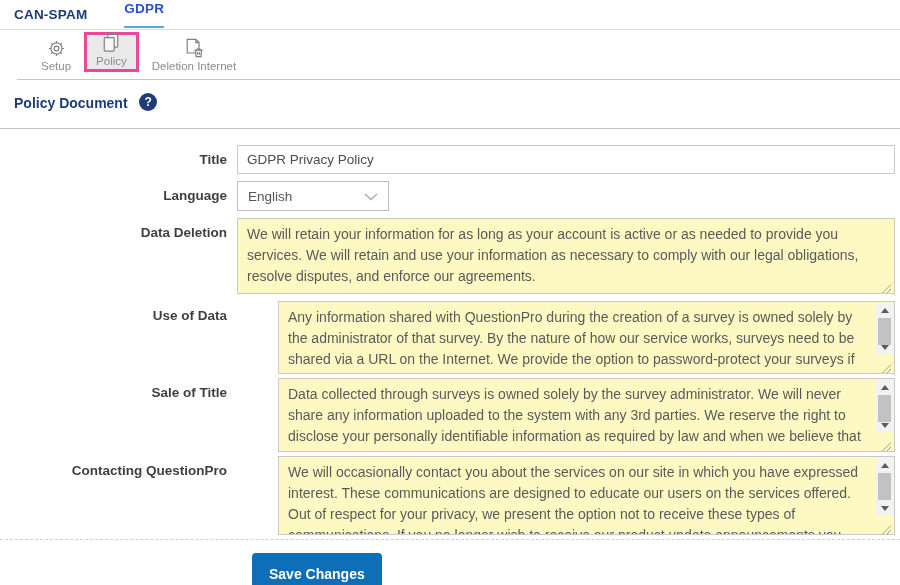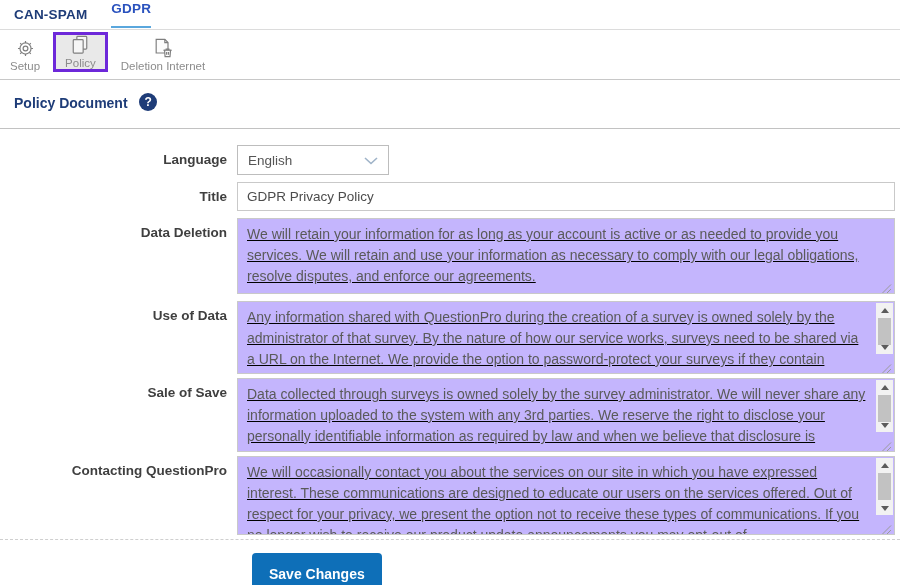--- a/index.html
+++ b/index.html
@@ -1,60 +1,60 @@
 <!DOCTYPE html>
 <html><head>
 <meta charset="utf-8">
 <style>
   * { box-sizing: border-box; margin: 0; padding: 0; }
   html, body { width: 900px; height: 585px; overflow: hidden; background: #fff;
     font-family: "Liberation Sans", sans-serif; }
 
   
-  .tabbar { height: 30px; display: flex; align-items: center; gap: 24px;
+  .tabbar { height: 30px; display: flex; align-items: center; gap: 37px;
     padding: 0 14px; border-bottom: 1px solid #dcdcdc; }
   .tab { font-size: 13.5px; font-weight: 700; letter-spacing: .2px; cursor: pointer; }
   .tab-inactive { color: #1e3c78; }
   .tab-active { color: #2a52be; border-bottom: 2px solid #5aa7dd; padding-bottom: 10px; }
 
   
-  .toolbar { height: 50px; display: flex; align-items: stretch; padding-left: 0;
-    border-bottom: 1px solid #c8c8c8; }
+  .toolbar { height: 50px; display: flex; align-items: stretch; padding-left: 14px;
+    border-bottom: 1px solid #c8c8c8; margin-left: 17px; }
   .tb-item { display: flex; flex-direction: column; align-items: center;
     justify-content: center; gap: 2px; padding: 2px 10px; cursor: pointer; }
   .tb-item .lbl { font-size: 11.5px; color: #8c8c8c; white-space: nowrap; }
-  .tb-item.highlight { border: 3px solid #6d28d9; background: #e9e9e9;
-    margin: 2px 3px 7px 3px; padding: 2px 9px; }
+  .tb-item.highlight { border: 3px solid #ec4899; background: #e9e9e9;
+    margin: 2px 3px 7px 3px; padding: 2px 9px; justify-content: flex-end; }
   .tb-icon { height: 20px; display: flex; align-items: flex-end; }
 
   
   .page-head { padding: 13px 14px 0 14px; height: 48px; }
   .page-title { display: inline-block; font-size: 14px; font-weight: 700; color: #1e3c78; }
   .help { display: inline-block; width: 18px; height: 18px; border-radius: 50%;
     background: #1e3c78; color: #fff; font-size: 12px; font-weight: 700;
     text-align: center; line-height: 18px; margin-left: 7px; vertical-align: 2px; cursor: pointer; }
   .divider { border-top: 1px solid #c2c2c2; }
 
   
   .form { margin-top: 16px; }
   .row { display: flex; margin: 0 5px 7px 0; }
-  .row.tight { margin-bottom: 4px; }
+  .row.tight { margin-bottom: 4px; gap: 41px; }
   .flabel { width: 237px; flex: 0 0 237px; text-align: right; padding: 7px 10px 0 0;
     font-size: 13.5px; font-weight: 700; color: #3f3f3f; }
   .fwrap { flex: 1; }
 
   .select { width: 152px; height: 30px; border: 1px solid #bdbdbd; background: #fff;
     display: flex; align-items: center; justify-content: space-between;
     padding: 0 10px; font-size: 13.5px; color: #555; cursor: pointer; }
   .tinput { width: 100%; height: 29px; border: 1px solid #c9c9c9; background: #fff;
     padding: 0 9px; font-size: 13.5px; color: #4c4c4c;
     font-family: "Liberation Sans", sans-serif; outline: none; }
 
-  .ta { position: relative; border: 1px solid #c9c9c9; background: #c4b5fd;
-    overflow: hidden; cursor: text; text-decoration: underline; }
+  .ta { position: relative; border: 1px solid #c9c9c9; background: #fef9c3;
+    overflow: hidden; cursor: text; }
   .ta-text { padding: 5px 9px 0 9px; font-size: 14px; line-height: 21px; color: #5a5a5a; }
   .ta.has-sb .ta-text { padding-right: 27px; }
   .h76 { height: 76px; } .h73 { height: 73px; } .h74 { height: 74px; } .h79 { height: 79px; }
 
   .sb { position: absolute; top: 1px; right: 1px; bottom: 19px; width: 17px;
     background: #f2f2f2; }
   .sb-up, .sb-down { position: absolute; left: 0; width: 17px; height: 14px;
     display: flex; align-items: center; justify-content: center; cursor: pointer; }
   .sb-up { top: 0; } .sb-down { bottom: 0; }
   .tri-up { width: 0; height: 0; border-left: 4px solid transparent;
@@ -116,41 +116,41 @@
 
 <div class="page-head">
   <span class="page-title">Policy Document</span>
   <span class="help">?</span>
 </div>
 <div class="divider"></div>
 
 <div class="form">
 
   <div class="row">
+    <label class="flabel">Title</label>
+    <div class="fwrap">
+      <input class="tinput" type="text" value="GDPR Privacy Policy" style="">
+    </div>
+  </div>
+
+  <div class="row">
     <label class="flabel">Language</label>
     <div class="fwrap">
       <div class="select">
         <span>English</span>
         <span>
           <svg width="14" height="8" viewBox="0 0 14 8" fill="none" stroke="#9fb3c8" stroke-width="1.6">
             <path d="M1 1l6 5.5L13 1"></path>
           </svg>
         </span>
       </div>
     </div>
   </div>
 
   <div class="row">
-    <label class="flabel">Title</label>
-    <div class="fwrap">
-      <input class="tinput" type="text" value="GDPR Privacy Policy" style="">
-    </div>
-  </div>
-
-  <div class="row">
     <label class="flabel">Data Deletion</label>
     <div class="fwrap">
       <div class="ta h76">
         <div class="ta-text">We will retain your information for as long as your account is active or as needed to provide you services. We will retain and use your information as necessary to comply with our legal obligations, resolve disputes, and enforce our agreements.</div>
         <span class="grip">
           <svg width="11" height="11" viewBox="0 0 11 11" stroke="#9a9a9a" stroke-width="1">
             <path d="M1.5 10L10 1.5M6 10l4-4"></path>
           </svg>
         </span>
       </div>
@@ -174,21 +174,21 @@
         <span class="grip">
           <svg width="11" height="11" viewBox="0 0 11 11" stroke="#9a9a9a" stroke-width="1">
             <path d="M1.5 10L10 1.5M6 10l4-4"></path>
           </svg>
         </span>
       </div>
     </div>
   </div>
 
   <div class="row tight">
-    <label class="flabel">Sale of Save</label>
+    <label class="flabel">Sale of Title</label>
     <div class="fwrap">
       <div class="ta has-sb h74">
         <div class="ta-text">Data collected through surveys is owned solely by the survey administrator. We will never share any information uploaded to the system with any 3rd parties. We reserve the right to disclose your personally identifiable information as required by law and when we believe that disclosure is necessary to protect our rights and/or to comply with a judicial proceeding, court</div>
         <div class="sb">
           <span class="sb-up">
               <span class="tri-up"></span>
             </span>
           <span class="sb-thumb"></span>
           <span class="sb-down">
               <span class="tri-down"></span>

